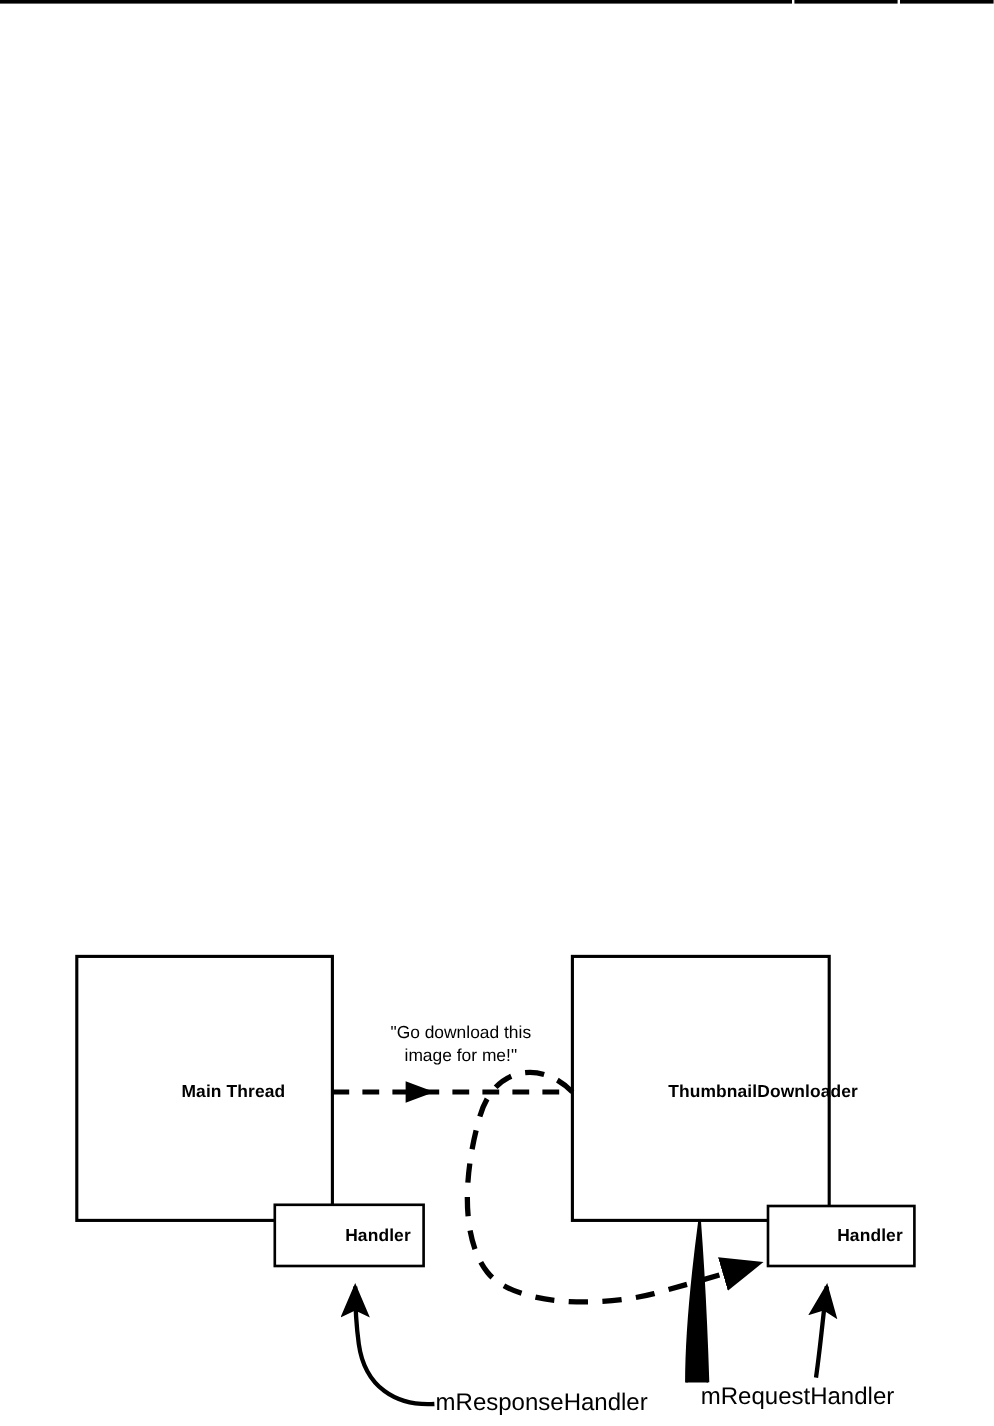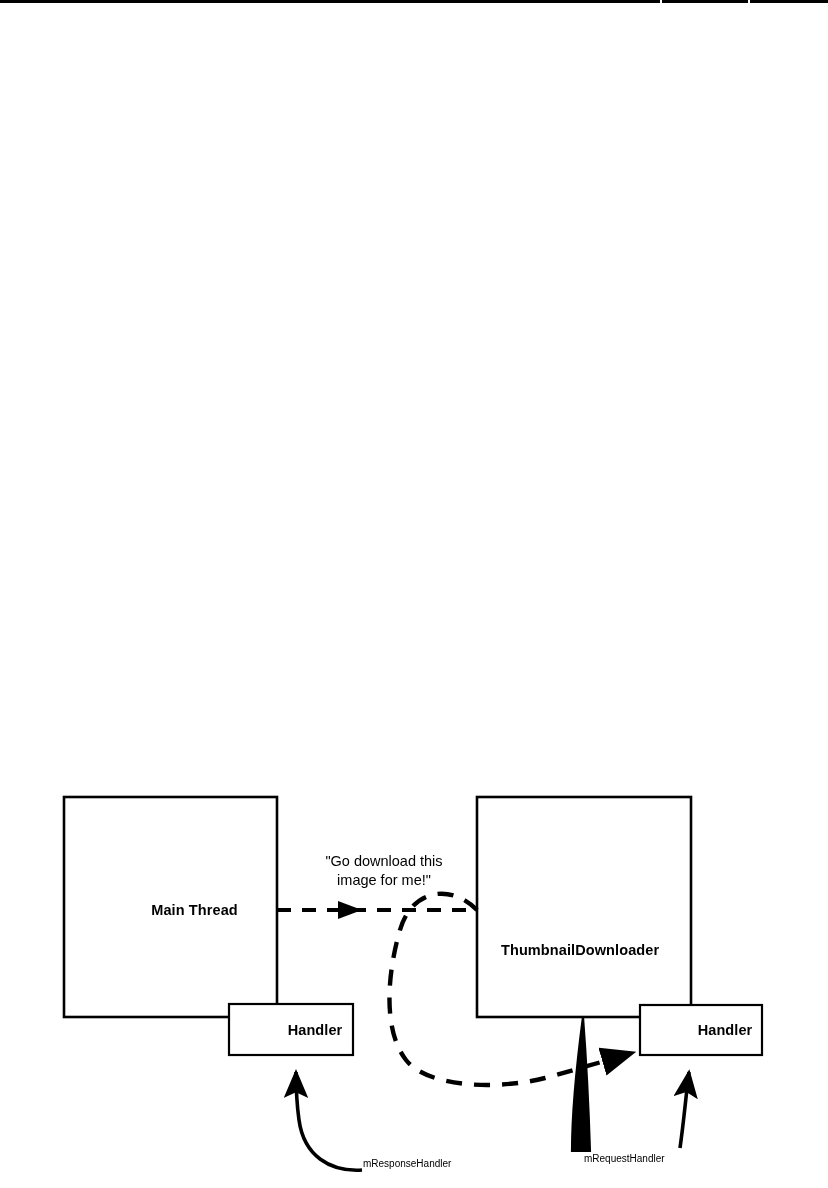--- a/index.html
+++ b/index.html
@@ -51,34 +51,34 @@
     font-weight: bold;
     font-size: 14.5px;
     letter-spacing: 0.1px;
     white-space: nowrap;
     line-height: 1;
     padding-left: 24px;
   }
   .plain-label {
     position: absolute;
     font-weight: normal;
-    font-size: 10px;
+    font-size: 20px;
     white-space: nowrap;
     line-height: 1;
   }
   .quote-label {
     position: absolute;
     font-weight: normal;
     font-size: 14.5px;
     line-height: 19px;
     text-align: center;
     white-space: pre-line;
   }
   #lbl-main-thread { left: 64px; top: 903px; width: 213px; text-align: center; }
-  #lbl-thumbnail-downloader { left: 477px; top: 903px; width: 214px; text-align: left; margin-top: 40px; }
+  #lbl-thumbnail-downloader { left: 477px; top: 903px; width: 214px; text-align: right; }
   #lbl-handler-left { left: 229px; top: 1023px; width: 124px; text-align: center; }
   #lbl-handler-right { left: 640px; top: 1023px; width: 122px; text-align: center; }
   #lbl-quote { left: 288px; top: 852px; width: 192px; }
   #lbl-mresponsehandler { left: 363px; top: 1159px; }
   #lbl-mrequesthandler { left: 584px; top: 1154px; }
 </style>
 </head>
 <body>
 
 <div id="page">

